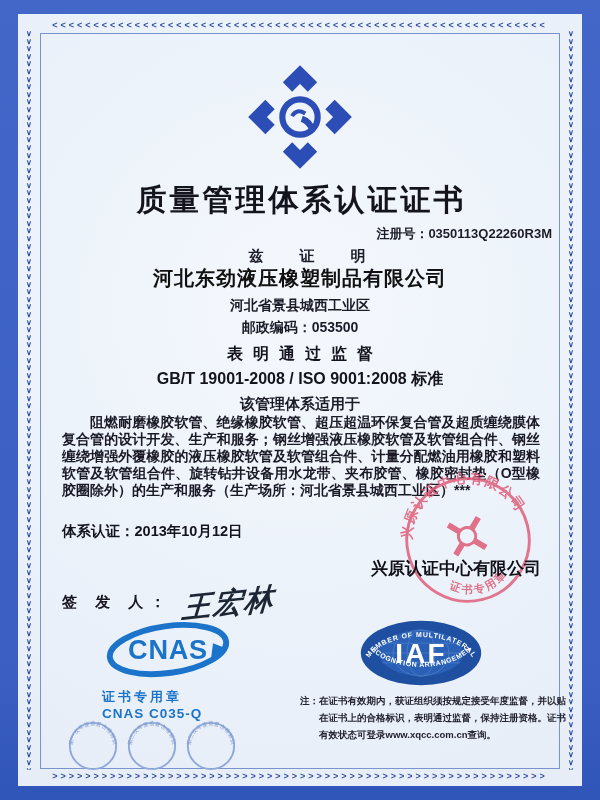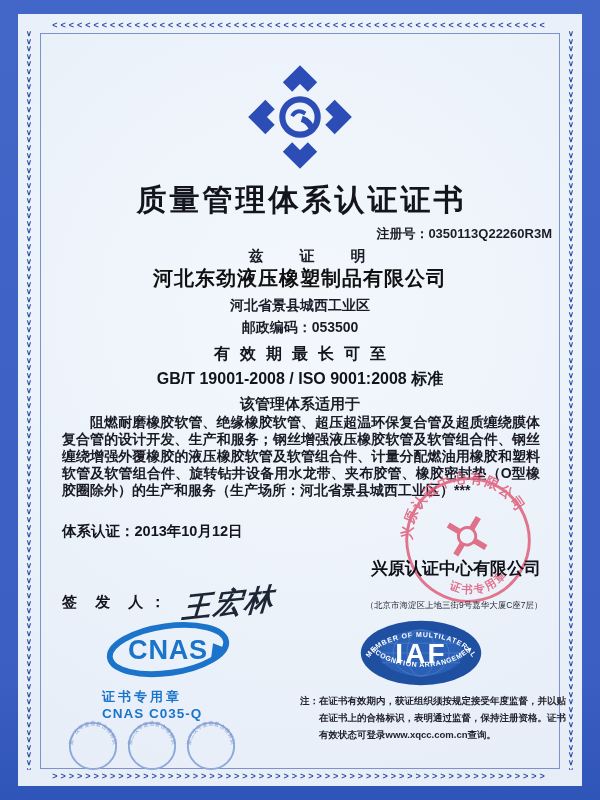--- a/index.html
+++ b/index.html
@@ -296,21 +296,21 @@
 
   <div class="abs regline">
     <span>注册号：</span><span>0350113Q22260R3M</span>
   </div>
 
   <div class="abs certify center">兹证明</div>
   <div class="abs company center">河北东劲液压橡塑制品有限公司</div>
   <div class="abs addr center">河北省景县城西工业区</div>
   <div class="abs postal center">邮政编码：053500</div>
 
-  <div class="abs sysheading center">有效期最长可至</div>
+  <div class="abs sysheading center">表明通过监督</div>
   <div class="abs standard center">GB/T 19001-2008 / ISO 9001:2008 标准</div>
   <div class="abs scopeheading center">该管理体系适用于</div>
   <div class="abs scope">阻燃耐磨橡胶软管、绝缘橡胶软管、超压超温环保复合管及超质缠绕膜体复合管的设计开发、生产和服务；钢丝增强液压橡胶软管及软管组合件、钢丝缠绕增强外覆橡胶的液压橡胶软管及软管组合件、计量分配燃油用橡胶和塑料软管及软管组合件、旋转钻井设备用水龙带、夹布胶管、橡胶密封垫（O型橡胶圈除外）的生产和服务（生产场所：河北省景县城西工业区）***</div>
 
   <div class="abs dateline1">
     <span>体系认证：</span><span>2013年10月12日</span>
   </div>
   <div class="abs signer">
     <span>签 发 人：</span><span class="signature">王宏林</span>
   </div>
@@ -326,21 +326,20 @@
       <text font-size="11.5" fill="#de5b77" font-weight="bold" letter-spacing="2">
         <textPath href="#sealBot" startOffset="50%" text-anchor="middle">证书专用章</textPath>
       </text>
       <g stroke="#de5b77" fill="none">
         <circle cx="70" cy="66" r="9" stroke-width="3"></circle>
         <path d="M54 50 l10 10 M86 50 l-10 10 M54 82 l10 -10 M86 82 l-10 -10" stroke-width="6"></path>
       </g>
     </svg>
   </div>
   <div class="abs issuer-name center">兴原认证中心有限公司</div>
-  <div class="abs issuer-addr center">（北京市海淀区上地三街9号嘉华大厦C座7层）</div>
 
   <div class="abs cnas-block">
     <svg viewBox="0 0 180 84" width="132" height="62">
       <ellipse cx="90" cy="40" rx="80" ry="32" fill="none" stroke="#1b74c9" stroke-width="8" transform="rotate(-8 90 40)"></ellipse>
       <polygon points="170,50 146,62 152,40" fill="#1b74c9" transform="rotate(-8 90 40)"></polygon>
       <text x="90" y="53" font-size="37" font-weight="bold" fill="#1b74c9" text-anchor="middle" letter-spacing="1">CNAS</text>
     </svg>
     <div class="cnas-line1">证书专用章</div>
     <div class="cnas-line2">CNAS C035-Q</div>
   </div>

